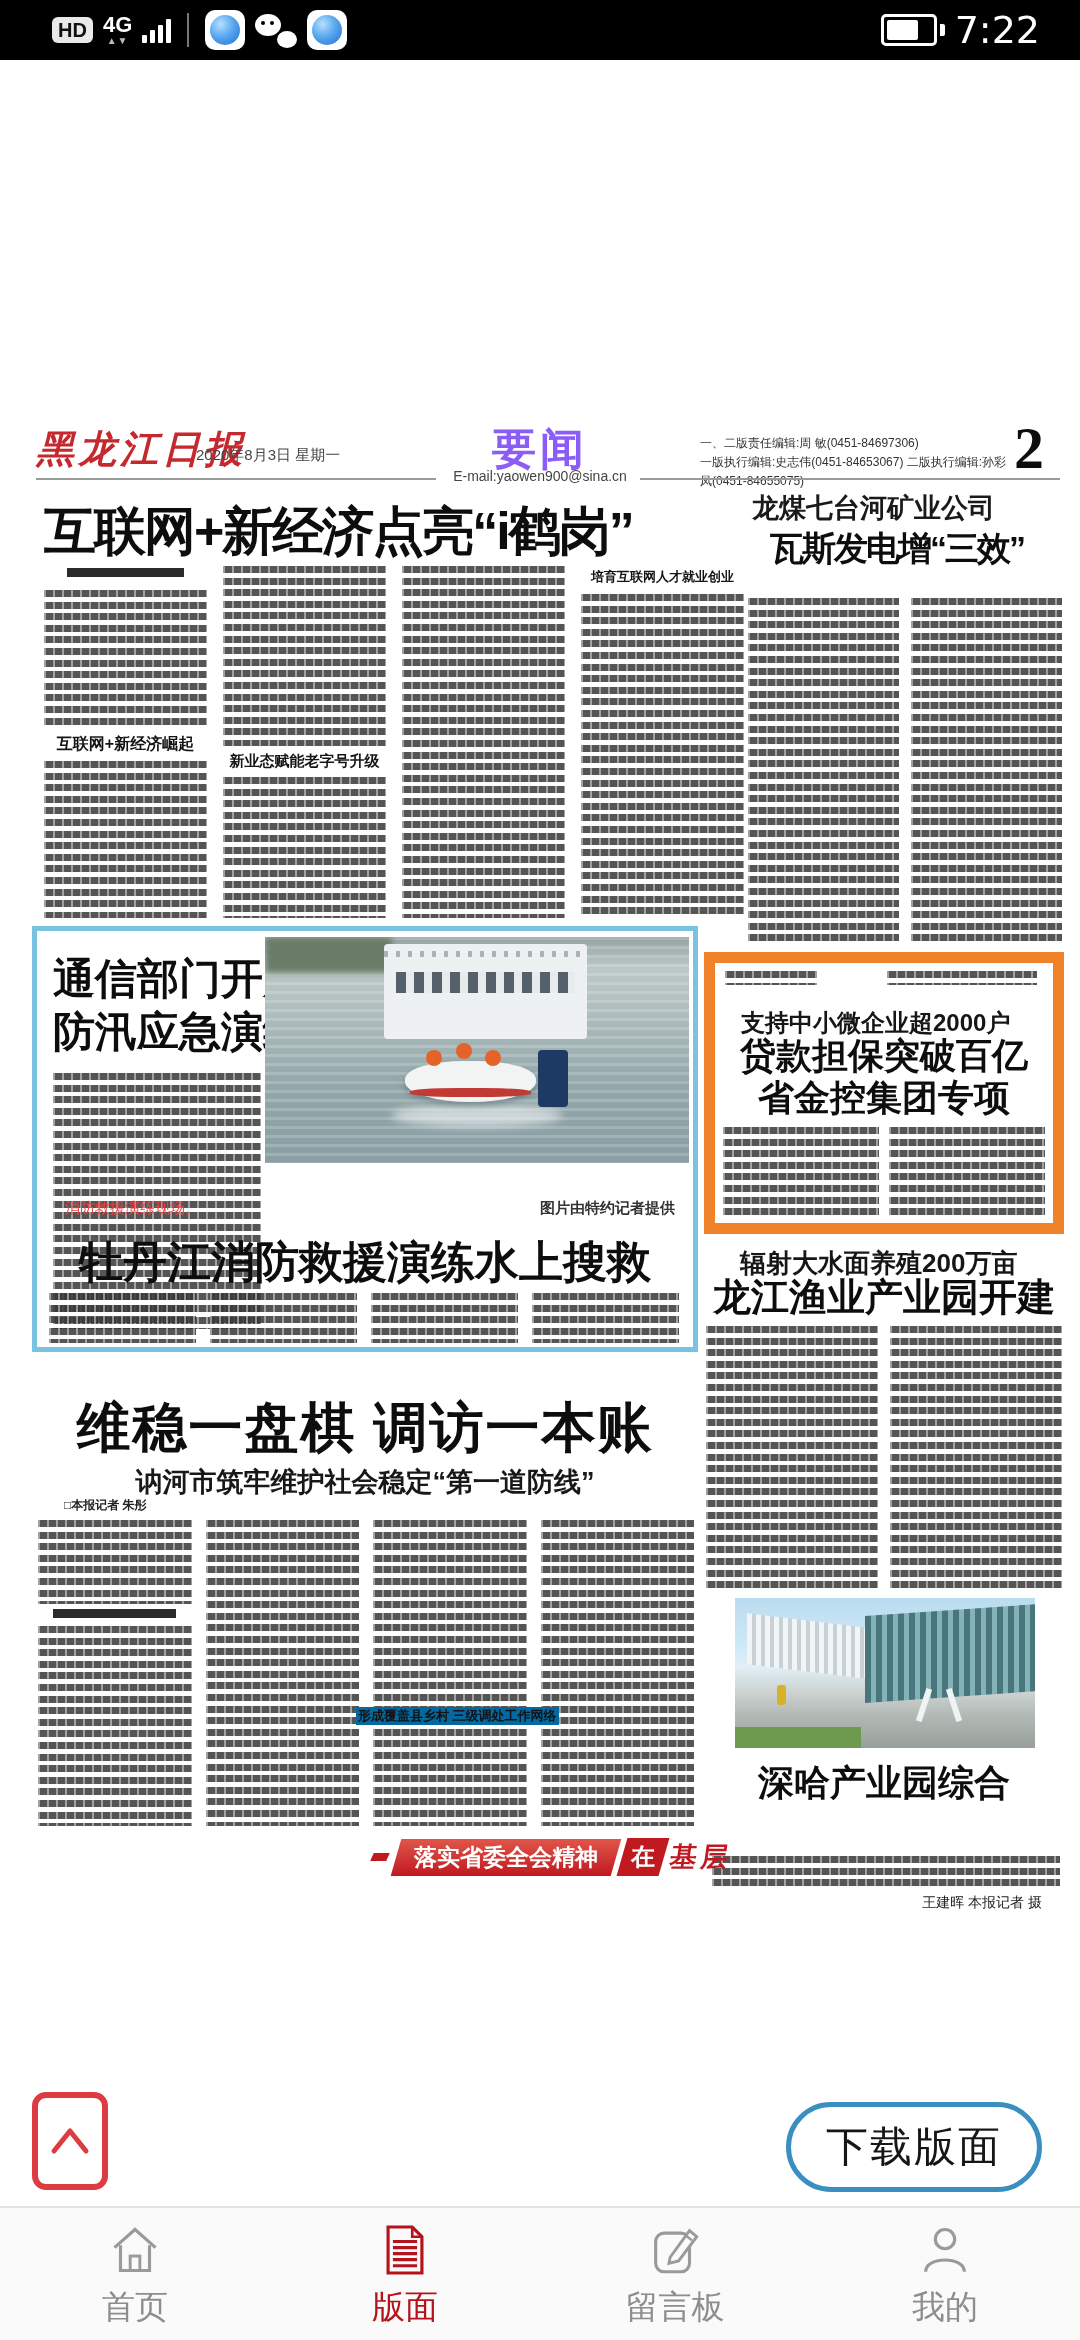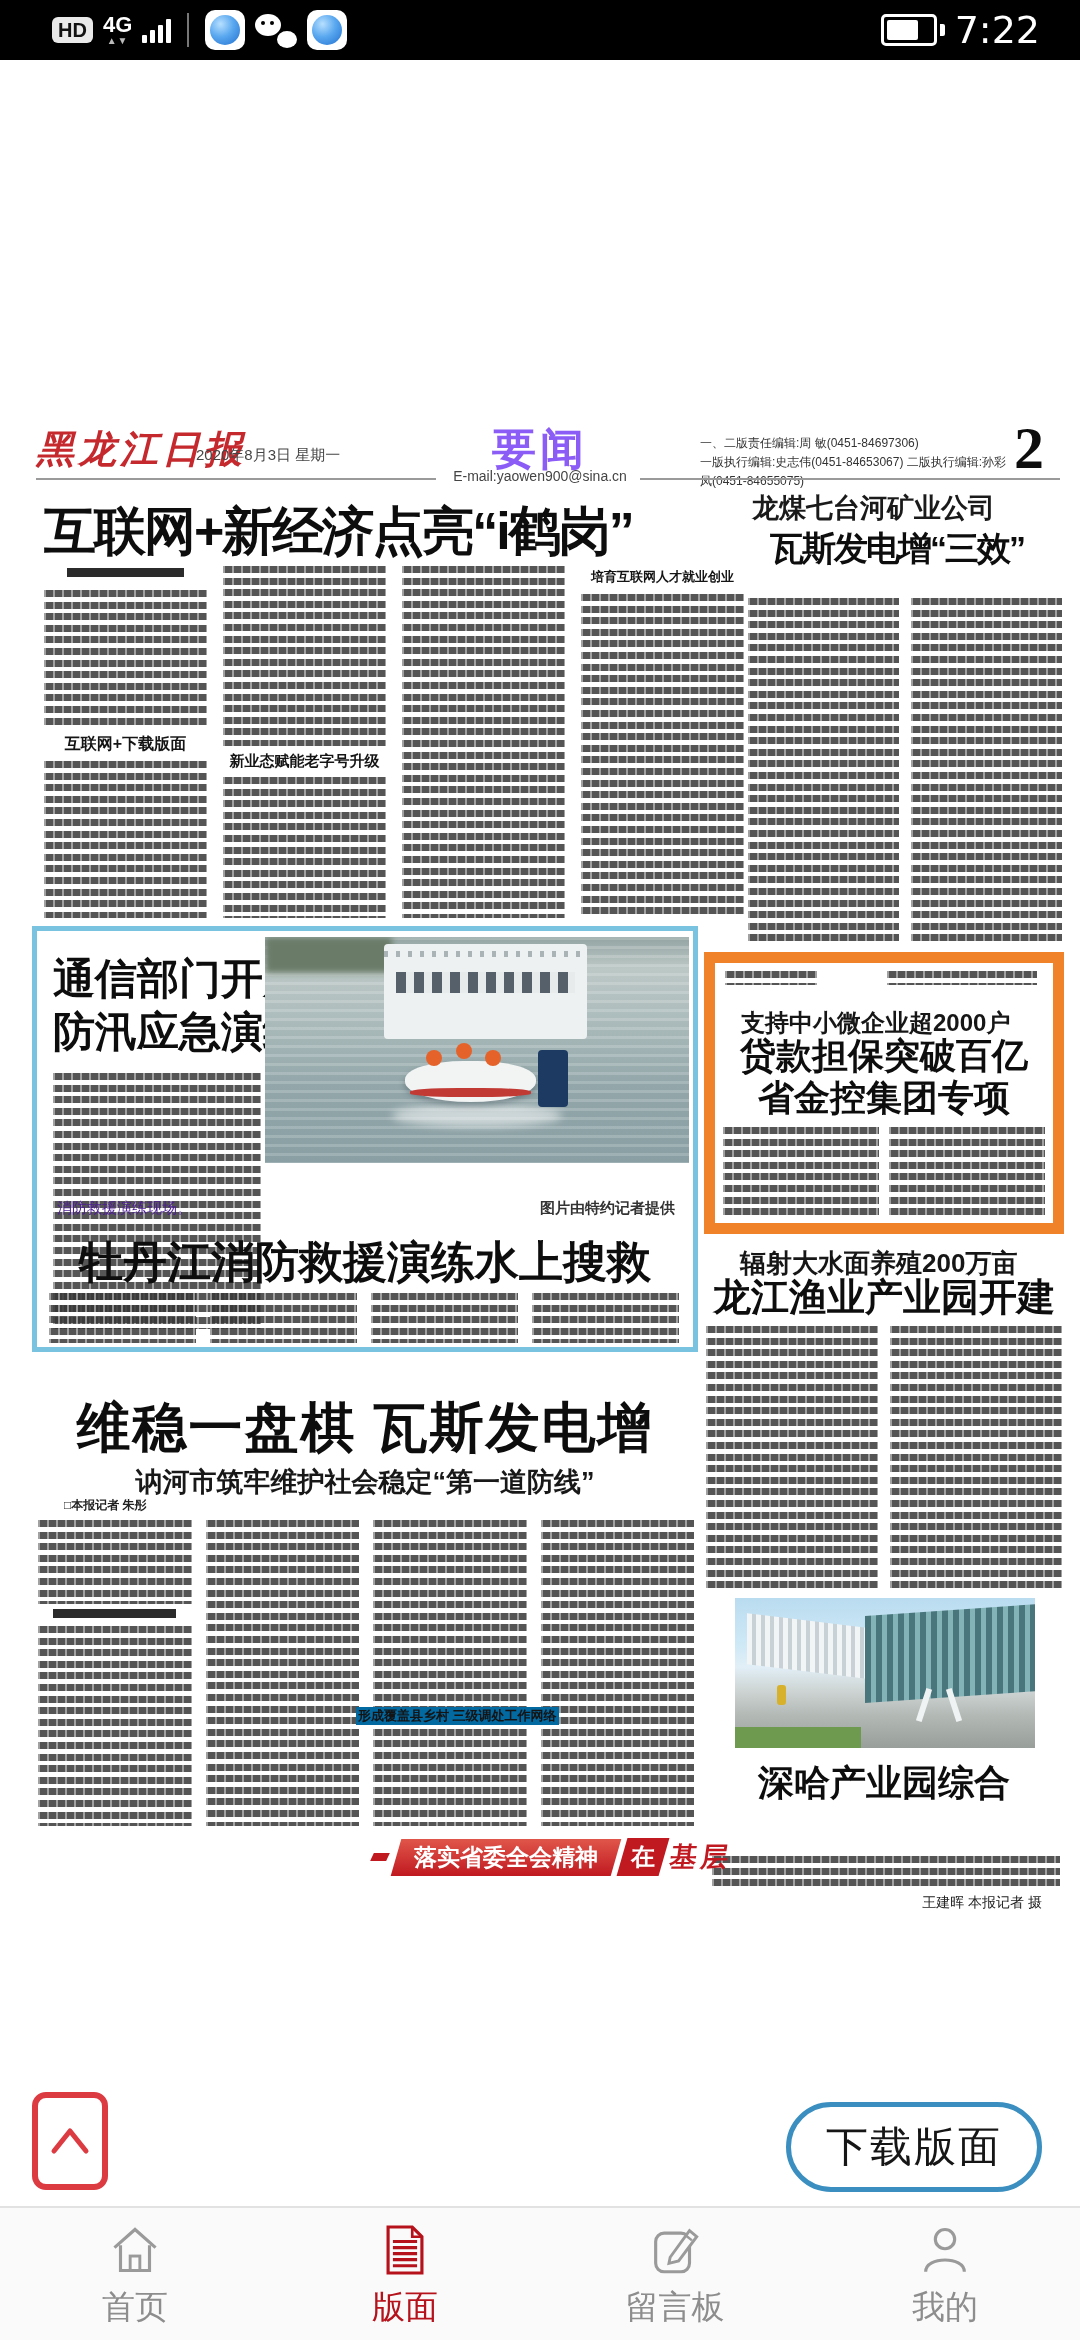--- a/index.html
+++ b/index.html
@@ -79,21 +79,21 @@
       background:repeating-linear-gradient(90deg,#55606a 0 10px,#e8ebeb 10px 18px);}
   .houseboat .rail{position:absolute;left:0;top:8%;width:100%;height:6%;
       background:repeating-linear-gradient(90deg,#aab4b6 0 4px,transparent 4px 12px);}
   .smallboat{position:absolute;left:33%;top:55%;width:31%;height:18%;background:#f2f4f4;
       border-radius:45% 45% 50% 50%;box-shadow:0 4px 6px rgba(40,60,70,.35);}
   .smallboat .stripe{position:absolute;left:4%;bottom:12%;width:92%;height:22%;background:#c23a34;border-radius:40%;}
   .crew{position:absolute;width:16px;height:16px;border-radius:50%;background:#e5632a;}
   .motor{position:absolute;left:64.5%;top:50%;width:7%;height:25%;background:#1d3a63;border-radius:4px;}
   .wake{position:absolute;left:30%;top:74%;width:40%;height:10%;background:rgba(255,255,255,.55);
         border-radius:50%;filter:blur(4px);}
-  .cap-l{position:absolute;left:20px;top:268px;font-size:15px;color:#4c1d95;}
+  .cap-l{position:absolute;left:28px;top:268px;font-size:15px;color:#ef4444;}
   .cap-r{position:absolute;right:18px;top:268px;font-size:15px;color:#333;font-weight:bold;}
   .rescue-hl{position:absolute;left:0;top:302px;width:100%;text-align:center;font-size:44px;}
   .rescue-body{position:absolute;left:12px;top:362px;width:630px;height:50px;
                display:grid;grid-template-columns:repeat(4,1fr);gap:14px;}
 
   
   .orangebox{position:absolute;left:704px;top:952px;width:360px;height:282px;
              border:11px solid #f08329;background:#fff;box-sizing:border-box;}
   .loan-stub-l{position:absolute;left:10px;top:8px;width:92px;height:14px;}
   .loan-stub-r{position:absolute;left:172px;top:8px;width:150px;height:14px;}
@@ -215,21 +215,21 @@
     </div>
     <div class="mast-page" style="top:354px;">2</div>
     <div class="mast-rule" style="left:36px;width:400px;top:418px;"></div>
     <div class="mast-rule" style="left:640px;width:420px;top:418px;"></div>
 
     <div class="main-hl hl" style="top:437px;">互联网+新经济点亮“i鹤岗”</div>
     <div class="main-body" style="top:506px;">
       <div class="vcol">
         <div class="tx-dark" style="height:14px;width:72%;margin:2px auto 8px;"></div>
         <div class="tx" style="height:138px;"></div>
-        <div class="colhead" style="font-size:16px;margin:6px 0;">互联网+下载版面</div>
+        <div class="colhead" style="font-size:16px;margin:6px 0;">互联网+新经济崛起</div>
         <div class="tx" style="flex:1;"></div>
       </div>
       <div class="vcol">
         <div class="tx" style="height:180px;"></div>
         <div class="colhead" style="font-size:15px;margin:6px 0;">新业态赋能老字号升级</div>
         <div class="tx" style="flex:1;"></div>
       </div>
       <div class="vcol">
         <div class="tx" style="flex:1;"></div>
       </div>
@@ -310,21 +310,21 @@
       <div class="bldg-v2"></div>
       <div class="grass"></div>
       <div class="worker"></div>
     </div>
     <div class="shenha-hl hl" style="top:1700px;">
       <div>深哈产业园综合</div>
     </div>
     <div class="shenha-cap tx" style="top:1796px;"></div>
     <div class="shenha-credit" style="top:1834px;">王建晖 本报记者 摄</div>
 
-    <div class="stab-hl hl" style="top:1332px;">维稳一盘棋 瓦斯发电增</div>
+    <div class="stab-hl hl" style="top:1332px;">维稳一盘棋 调访一本账</div>
     <div class="stab-sub" style="top:1404px;">讷河市筑牢维护社会稳定“第一道防线”</div>
     <div class="stab-byline" style="top:1437px;">□本报记者 朱彤</div>
     <div class="stab-body" style="top:1460px;">
       <div class="vcol">
         <div class="tx" style="height:84px;"></div>
         <div class="tx-dark" style="height:12px;width:80%;margin:5px auto;"></div>
         <div class="tx" style="flex:1;"></div>
       </div>
       <div class="vcol">
         <div class="tx" style="flex:1;"></div>

